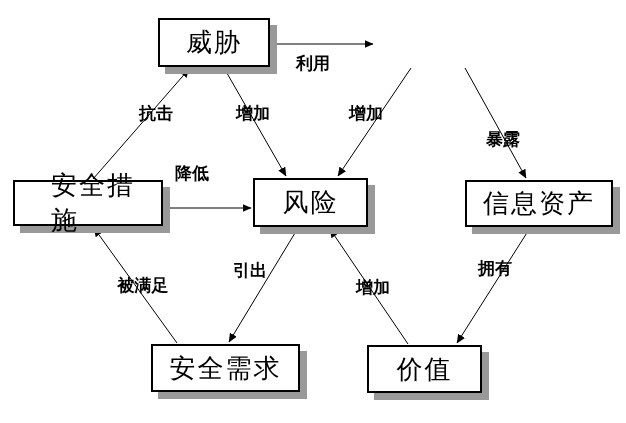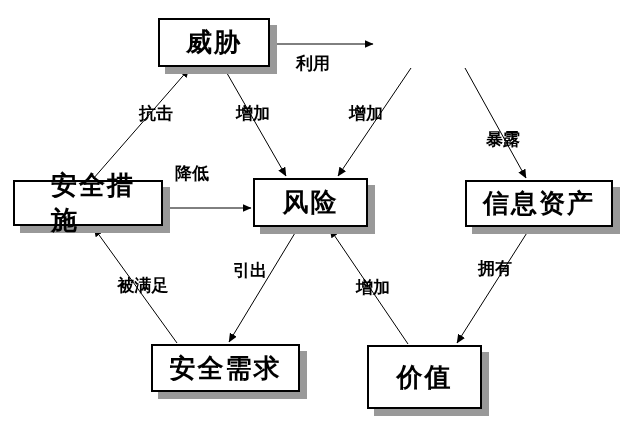--- a/index.html
+++ b/index.html
@@ -31,21 +31,21 @@
   .node {
     position: absolute;
     box-sizing: border-box;
     background: var(--background, #ffffff);
     border: 2px solid var(--border, #000000);
     box-shadow: 7px 7px 0 0 var(--shadow, #999999);
     display: flex;
     align-items: center;
     justify-content: center;
     font-size: 26px;
-    font-weight: bold;
+    font-weight: normal;
     color: #000000;
     letter-spacing: 2px;
     z-index: 2;
   }
   .edge-label {
     position: absolute;
     transform: translate(-50%, -50%);
     font-size: 17px;
     font-weight: bold;
     color: #000000;
@@ -53,21 +53,21 @@
     z-index: 3;
     line-height: 1;
   }
   
   #node-threat        { left: 158px; top: 18px;  width: 112px; height: 49px; }
   #node-vulnerability { left: 375px; top: 18px;  width: 113px; height: 49px; }
   #node-safeguards    { left: 13px;  top: 180px; width: 150px; height: 46px; padding-left: 36px; }
   #node-risk          { left: 253px; top: 178px; width: 115px; height: 49px; }
   #node-assets        { left: 465px; top: 180px; width: 148px; height: 47px; }
   #node-requirements  { left: 123px; top: 344px; width: 149px; height: 48px; margin-left: 28px; }
-  #node-value         { left: 367px; top: 345px; width: 115px; height: 64px; }
+  #node-value         { left: 367px; top: 345px; width: 115px; height: 48px; }
   
   #label-exploit        { left: 313px; top: 27px; margin-top: 36px; }
   #label-resist         { left: 156px; top: 113px; }
   #label-threat-increase{ left: 253px; top: 113px; }
   #label-vuln-increase  { left: 366px; top: 113px; }
   #label-expose         { left: 503px; top: 113px; margin-top: 26px; }
   #label-reduce         { left: 192px; top: 173px; }
   #label-satisfied      { left: 143px; top: 285px; }
   #label-derive         { left: 250px; top: 270px; }
   #label-value-increase { left: 373px; top: 287px; }

